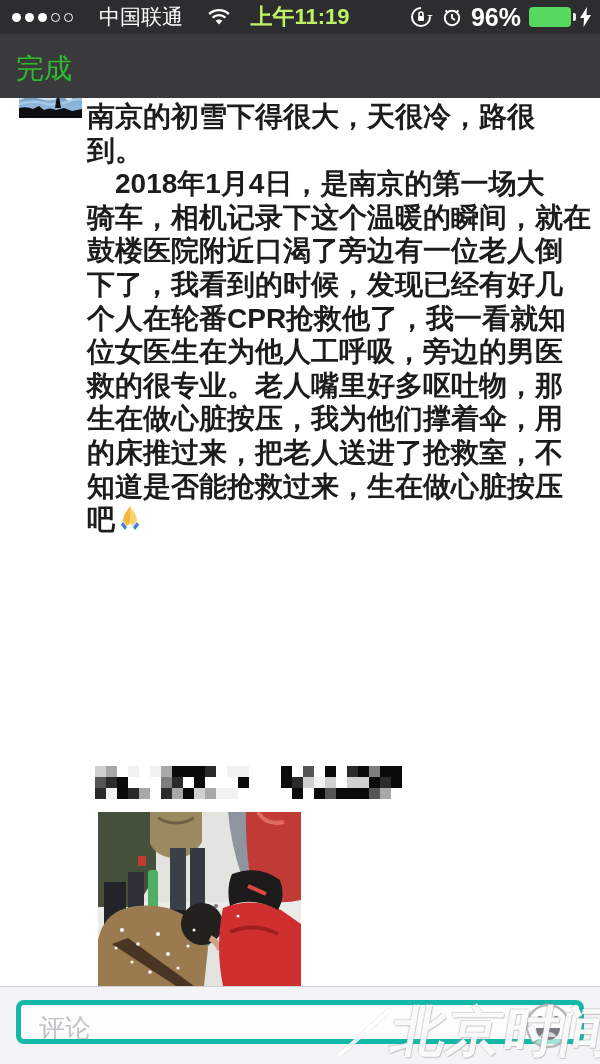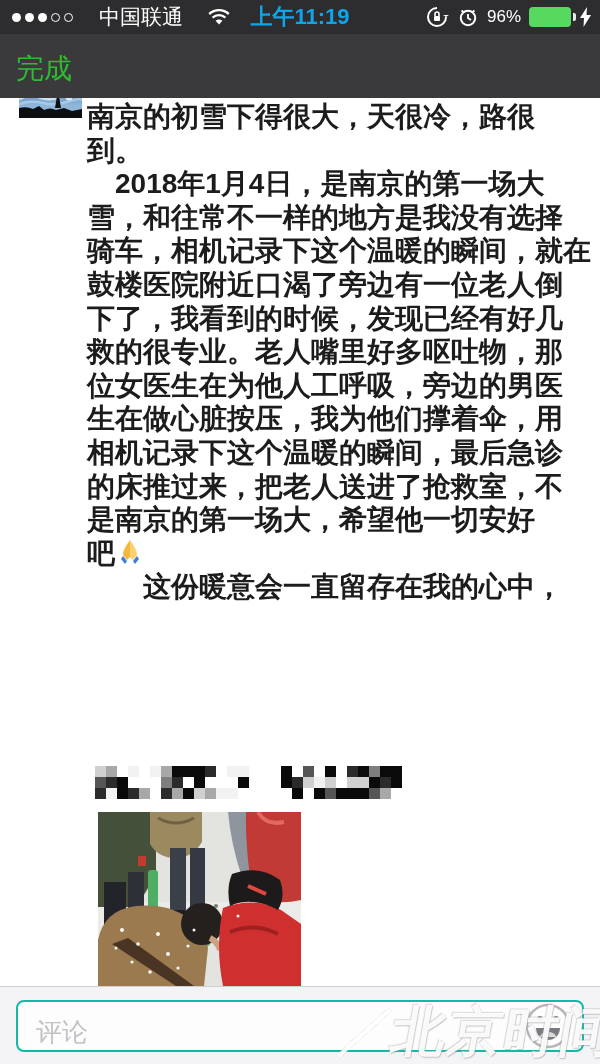--- a/index.html
+++ b/index.html
@@ -14,23 +14,23 @@
     position:absolute;left:0;top:0;width:600px;height:34px;
     background:#2d2d2f;color:#ffffff;z-index:30;
     display:flex;align-items:center;
   }
   .sb-left{position:absolute;left:12px;top:0;height:34px;display:flex;align-items:center;gap:20px;}
   .sb-dots{display:flex;gap:4px;margin-right:6px;}
   .sb-dot{width:9px;height:9px;border-radius:50%;}
   .sb-dot.filled{background:#ffffff;}
   .sb-dot.empty{background:transparent;border:1.5px solid #ffffff;box-sizing:border-box;}
   .sb-carrier{font-size:21px;color:#fff;}
-  .sb-time{position:absolute;left:0;right:0;text-align:center;font-size:22px;font-weight:700;color:#0ea5e9;}
+  .sb-time{position:absolute;left:0;right:0;text-align:center;font-size:22px;font-weight:700;color:#bef264;}
   .sb-right{position:absolute;right:8px;top:0;height:34px;display:flex;align-items:center;gap:8px;}
-  .sb-pct{font-size:17px;color:#fff;}
+  .sb-pct{font-size:25px;color:#fff;font-weight:bold;}
   .battery{width:42px;height:20px;border-radius:4px;background:#57d95f;position:relative;}
   .battery:after{content:"";position:absolute;right:-5px;top:6px;width:3px;height:8px;background:#e8e8e8;border-radius:0 2px 2px 0;}
   
   .nav-bar{
     position:absolute;left:0;top:34px;width:600px;height:64px;
     background:#3a3a3c;z-index:20;
   }
   .nav-done{
     position:absolute;left:16px;top:16px;font-size:28px;color:#2dbe2d;cursor:pointer;
   }
@@ -57,22 +57,22 @@
   
   .post-photo{
     position:absolute;left:98px;top:812px;width:203px;height:174px;z-index:2;overflow:hidden;
   }
   
   .comment-bar{
     position:absolute;left:0;top:986px;width:600px;height:78px;
     background:#f4f4f6;border-top:1px solid #cfcfd3;box-sizing:border-box;z-index:10;
   }
   .comment-input{
-    position:absolute;left:16px;top:13px;width:568px;height:52px;box-sizing:border-box;
-    background:#fdfdfd;border:2px solid #14b8a6;border-radius:8px;
+    position:absolute;left:16px;top:13px;width:568px;height:44px;box-sizing:border-box;
+    background:#fdfdfd;border:5px solid #14b8a6;border-radius:8px;
     font-size:26px;color:#333;padding:12px 56px 0 18px;outline:none;
     font-family:"Liberation Sans","DejaVu Sans",sans-serif;
   }
   .comment-input::placeholder{color:#c2c2c7;}
   .emoji-btn{
     position:absolute;right:28px;top:15px;width:48px;height:48px;z-index:11;
     background:transparent;border:none;padding:0;cursor:pointer;
   }
   
   .watermark{
@@ -159,37 +159,35 @@
     <circle cx="50" cy="42" r="3.5" fill="#e8f4fb" opacity="0.9"></circle>
     <path d="M0 63 V53 q8 -2 14 1 l6 -3 l5 4 q6 -3 12 0 l8 -2 l8 3 l10 -2 V63 Z" fill="#0c0e12"></path>
     <path d="M36 53 l3 -18 l3 18 Z" fill="#0c0e12"></path>
   </svg>
 </div>
 
 <div class="post-text">
   <div class="post-line"><span>南京的初雪下得很大，天很冷，路很</span></div>
   <div class="post-line"><span>到。</span></div>
   <div class="post-line"><span>　2018年1月4日，是南京的第一场大</span></div>
-  <div class="post-line"><span>雪，和往常不一样的地方是我没有选择</span></div>
   <div class="post-line"><span>骑车，相机记录下这个温暖的瞬间，就在</span></div>
   <div class="post-line"><span>鼓楼医院附近口渴了旁边有一位老人倒</span></div>
   <div class="post-line"><span>下了，我看到的时候，发现已经有好几</span></div>
+  <div class="post-line"><span>个人在轮番CPR抢救他了，我一看就知</span></div>
+  <div class="post-line"><span>位女医生在为他人工呼吸，旁边的男医</span></div>
   <div class="post-line"><span>救的很专业。老人嘴里好多呕吐物，那</span></div>
-  <div class="post-line"><span>位女医生在为他人工呼吸，旁边的男医</span></div>
   <div class="post-line"><span>生在做心脏按压，我为他们撑着伞，用</span></div>
-  <div class="post-line"><span>相机记录下这个温暖的瞬间，最后急诊</span></div>
   <div class="post-line"><span>的床推过来，把老人送进了抢救室，不</span></div>
-  <div class="post-line"><span>是南京的第一场大，希望他一切安好</span></div>
+  <div class="post-line"><span>知道是否能抢救过来，生在做心脏按压</span></div>
   <div class="post-line"><span>吧</span><span class="emoji"><svg width="26" height="28" viewBox="0 0 26 28">
           <path d="M13 1 C10 6 6 10 6 16 L10 21 L13 18 Z" fill="#f5b83d"></path>
           <path d="M13 1 C16 6 20 10 20 16 L16 21 L13 18 Z" fill="#fdd070"></path>
           <path d="M6 17 L10 22 L8 25 L4 20 Z" fill="#3f7fd6"></path>
           <path d="M20 17 L16 22 L18 25 L22 20 Z" fill="#3f7fd6"></path>
         </svg></span></div>
-  <div class="post-line"><span>　　这份暖意会一直留存在我的心中，</span></div>
 </div>
 
 <div class="mosaic a" id="mosaic-a" style="grid-template-columns: repeat(14, 11px);">
     <div style="background: rgb(208, 208, 208);"></div>
     <div style="background: rgb(168, 168, 168);"></div>
     <div style="background: rgb(255, 255, 255);"></div>
     <div style="background: rgb(242, 242, 242);"></div>
     <div style="background: rgb(255, 255, 255);"></div>
     <div style="background: rgb(242, 242, 242);"></div>
     <div style="background: rgb(168, 168, 168);"></div>

